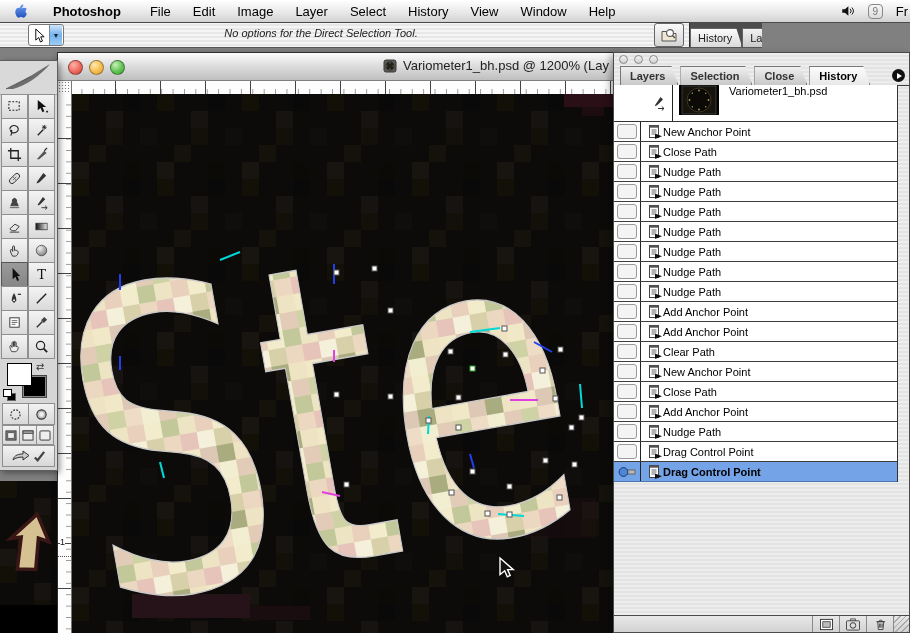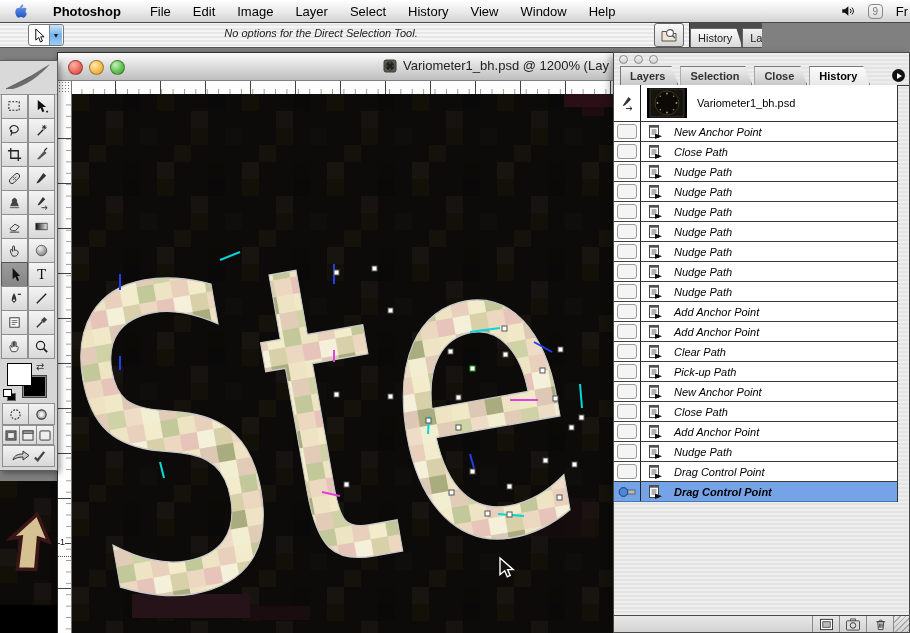--- a/index.html
+++ b/index.html
@@ -104,28 +104,28 @@
   .mc{width:7px;height:7px;border-radius:50%;border:1px solid #8a8a8a;background:linear-gradient(#f4f4f4,#cfcfcf);}
   .ptabs{position:relative;height:19px;border-bottom:1px solid #3a3a3a;display:flex;align-items:flex-end;padding-left:6px;}
   .ptab{height:18px;line-height:18px;font-size:11px;font-weight:bold;color:#333;padding:0 12px 0 9px;
     background:linear-gradient(#efefef,#c8c8c8);border:1px solid #777;border-bottom:none;margin-right:2px;
     clip-path:polygon(0 0,calc(100% - 7px) 0,100% 100%,0 100%);margin-top:17px;}
   .ptab.active{background:linear-gradient(#fcfcfc,#e8e8e8);color:#000;}
   .pmenu{position:absolute;right:4px;top:3px;width:13px;height:13px;border-radius:50%;background:#111;
     display:flex;align-items:center;justify-content:center;}
   .pmenu:after{content:"";border-left:5px solid #fff;border-top:3px solid transparent;border-bottom:3px solid transparent;margin-left:1px;}
   .plist{position:absolute;left:0;top:32px;width:283px;border-right:1px solid #333;background:#fff;}
-  .snaprow{height:36px;display:flex;align-items:center;border-bottom:1px solid #333;background:#fff;}
+  .snaprow{height:36px;display:flex;border-bottom:1px solid #333;background:#fff;padding-left:32px;}
   .snapwell{width:26px;align-self:stretch;border-right:1px solid #222;display:flex;align-items:center;justify-content:center;}
   .snapname{font-size:11px;color:#000;margin-left:10px;}
   .hrow{height:20px;box-sizing:border-box;display:flex;align-items:center;border-bottom:1px solid #3c3c3c;background:#fff;}
   .hwell{width:26px;align-self:stretch;border-right:1px solid #222;display:flex;align-items:center;justify-content:center;}
   .wellbox{width:18px;height:13px;border:1px solid #999;border-radius:3px;background:#f4f4f4;}
   .hicon{margin-left:6px;flex:0 0 auto;}
-  .hlabel{font-size:11px;color:#000;margin-left:11px;white-space:nowrap;font-style:italic;}
+  .hlabel{font-size:11px;color:#000;white-space:nowrap;}
   .hrow .slider{display:none;}
   .hrow.selected{background:#74a3e8;border-bottom-color:#4a76b4;}
   .hrow.selected .hlabel{font-weight:bold;}
   .hrow.selected .slider{display:block;}
   .pbottom{position:absolute;left:0;bottom:0;width:100%;height:16px;border-top:1px solid #4a4a4a;
     background:linear-gradient(#e8e8e8,#d2d2d2);display:flex;justify-content:flex-end;align-items:center;}
   .pbtn{width:26px;height:16px;border-left:1px solid #8a8a8a;display:flex;align-items:center;justify-content:center;}
   .grip{width:15px;height:16px;border-left:1px solid #8a8a8a;
     background:repeating-linear-gradient(135deg,#aaa 0 1px,transparent 1px 4px);}
 </style>
@@ -715,33 +715,20 @@
             </span>
             <svg class="hicon" width="16" height="16" viewBox="0 0 16 16">
               <rect x="2.5" y="1.5" width="9" height="12" fill="#fff" stroke="#444" stroke-width="1"></rect>
               <rect x="2.5" y="1.5" width="9" height="2.2" fill="#555"></rect>
               <path d="M4.5,6 h5 M4.5,8 h5 M4.5,10 h3.4" stroke="#555" stroke-width="0.9"></path>
               <path d="M8,9.5 L15,12.2 L8,15 Z" fill="#111"></path>
             </svg>
             <span class="hlabel">Clear Path</span>
           </div>
 
-          <div class="hrow">
-            <span class="hwell">
-              <span class="wellbox"></span>
-
-            </span>
-            <svg class="hicon" width="16" height="16" viewBox="0 0 16 16">
-              <rect x="2.5" y="1.5" width="9" height="12" fill="#fff" stroke="#444" stroke-width="1"></rect>
-              <rect x="2.5" y="1.5" width="9" height="2.2" fill="#555"></rect>
-              <path d="M4.5,6 h5 M4.5,8 h5 M4.5,10 h3.4" stroke="#555" stroke-width="0.9"></path>
-              <path d="M8,9.5 L15,12.2 L8,15 Z" fill="#111"></path>
-            </svg>
-            <span class="hlabel">Pick-up Path</span>
-          </div>
 
           <div class="hrow">
             <span class="hwell">
               <span class="wellbox"></span>
 
             </span>
             <svg class="hicon" width="16" height="16" viewBox="0 0 16 16">
               <rect x="2.5" y="1.5" width="9" height="12" fill="#fff" stroke="#444" stroke-width="1"></rect>
               <rect x="2.5" y="1.5" width="9" height="2.2" fill="#555"></rect>
               <path d="M4.5,6 h5 M4.5,8 h5 M4.5,10 h3.4" stroke="#555" stroke-width="0.9"></path>

